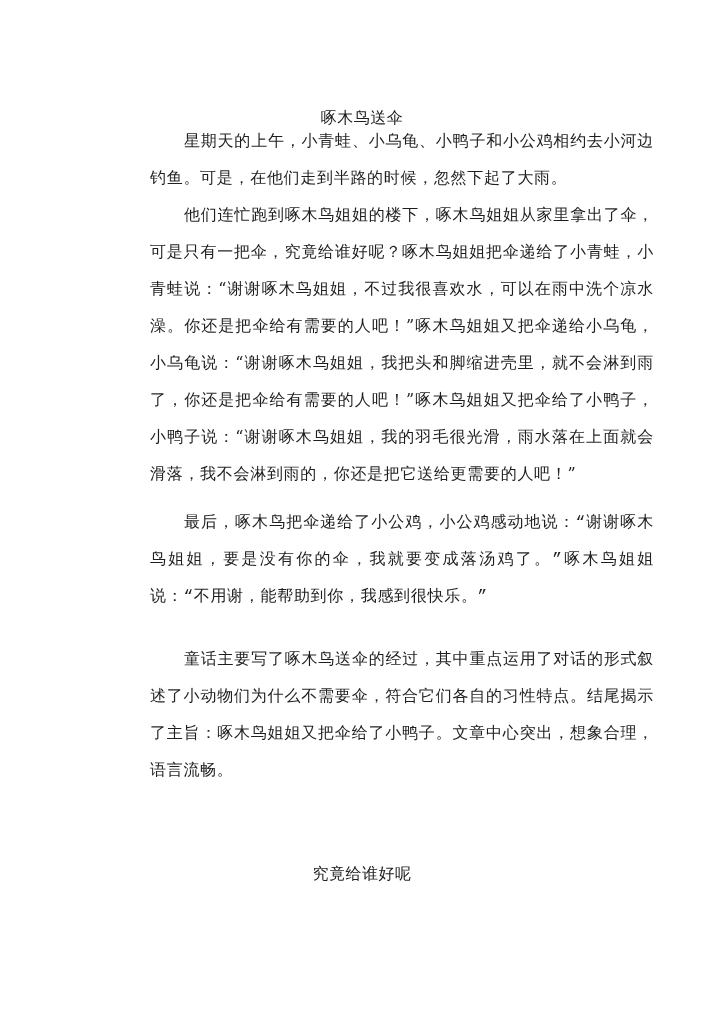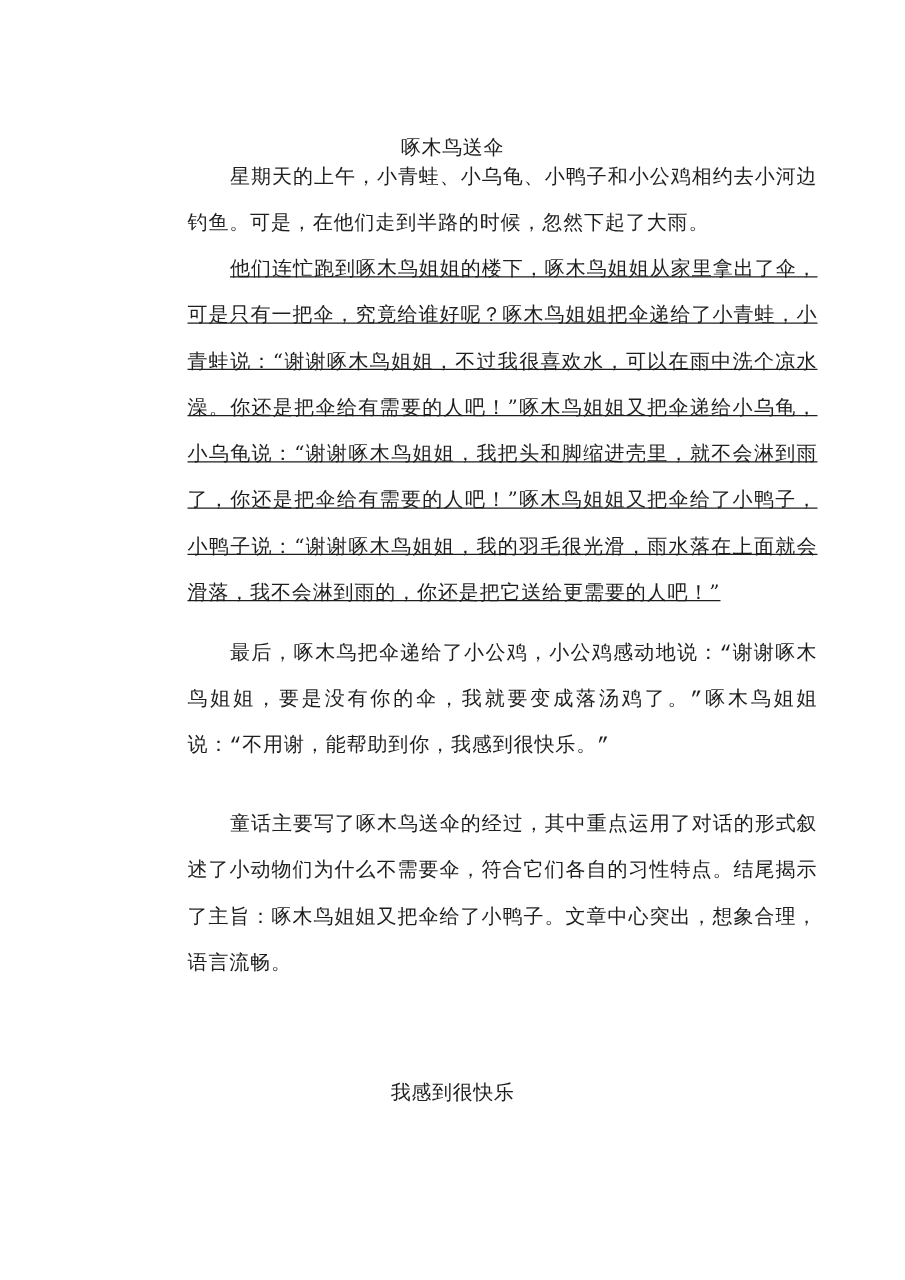--- a/index.html
+++ b/index.html
@@ -10,17 +10,17 @@
            font-size: 16px; line-height: 20px; letter-spacing: 0.5px; }
   .para { position: absolute; left: 0; width: 504px; font-size: 16px;
           line-height: 37px; letter-spacing: 0.7px; text-align: justify; text-indent: 34px; margin-left: 40px; }
 </style>
 </head>
 <body>
 
 <div class="page">
   <div class="title" style="top:108px;">啄木鸟送伞</div>
   <div class="para" style="top:122px;">星期天的上午，小青蛙、小乌龟、小鸭子和小公鸡相约去小河边钓鱼。可是，在他们走到半路的时候，忽然下起了大雨。</div>
-  <div class="para" style="top:196px;text-decoration:underline;">他们连忙跑到啄木鸟姐姐的楼下，啄木鸟姐姐从家里拿出了伞，可是只有一把伞，究竟给谁好呢？啄木鸟姐姐把伞递给了小青蛙，小青蛙说：“谢谢啄木鸟姐姐，不过我很喜欢水，可以在雨中洗个凉水澡。你还是把伞给有需要的人吧！”啄木鸟姐姐又把伞递给小乌龟，小乌龟说：“谢谢啄木鸟姐姐，我把头和脚缩进壳里，就不会淋到雨了，你还是把伞给有需要的人吧！”啄木鸟姐姐又把伞给了小鸭子，小鸭子说：“谢谢啄木鸟姐姐，我的羽毛很光滑，雨水落在上面就会滑落，我不会淋到雨的，你还是把它送给更需要的人吧！”</div>
+  <div class="para" style="top:196px;">他们连忙跑到啄木鸟姐姐的楼下，啄木鸟姐姐从家里拿出了伞，可是只有一把伞，究竟给谁好呢？啄木鸟姐姐把伞递给了小青蛙，小青蛙说：“谢谢啄木鸟姐姐，不过我很喜欢水，可以在雨中洗个凉水澡。你还是把伞给有需要的人吧！”啄木鸟姐姐又把伞递给小乌龟，小乌龟说：“谢谢啄木鸟姐姐，我把头和脚缩进壳里，就不会淋到雨了，你还是把伞给有需要的人吧！”啄木鸟姐姐又把伞给了小鸭子，小鸭子说：“谢谢啄木鸟姐姐，我的羽毛很光滑，雨水落在上面就会滑落，我不会淋到雨的，你还是把它送给更需要的人吧！”</div>
   <div class="para" style="top:505px;font-family:Liberation Mono, monospace;">最后，啄木鸟把伞递给了小公鸡，小公鸡感动地说：“谢谢啄木鸟姐姐，要是没有你的伞，我就要变成落汤鸡了。”啄木鸟姐姐说：“不用谢，能帮助到你，我感到很快乐。”</div>
   <div class="para" style="top:640px;">童话主要写了啄木鸟送伞的经过，其中重点运用了对话的形式叙述了小动物们为什么不需要伞，符合它们各自的习性特点。结尾揭示了主旨：啄木鸟姐姐又把伞给了小鸭子。文章中心突出，想象合理，语言流畅。</div>
-  <div class="title" style="top:864px;">我感到很快乐</div>
+  <div class="title" style="top:864px;">究竟给谁好呢</div>
 </div>
 
 </body></html>

